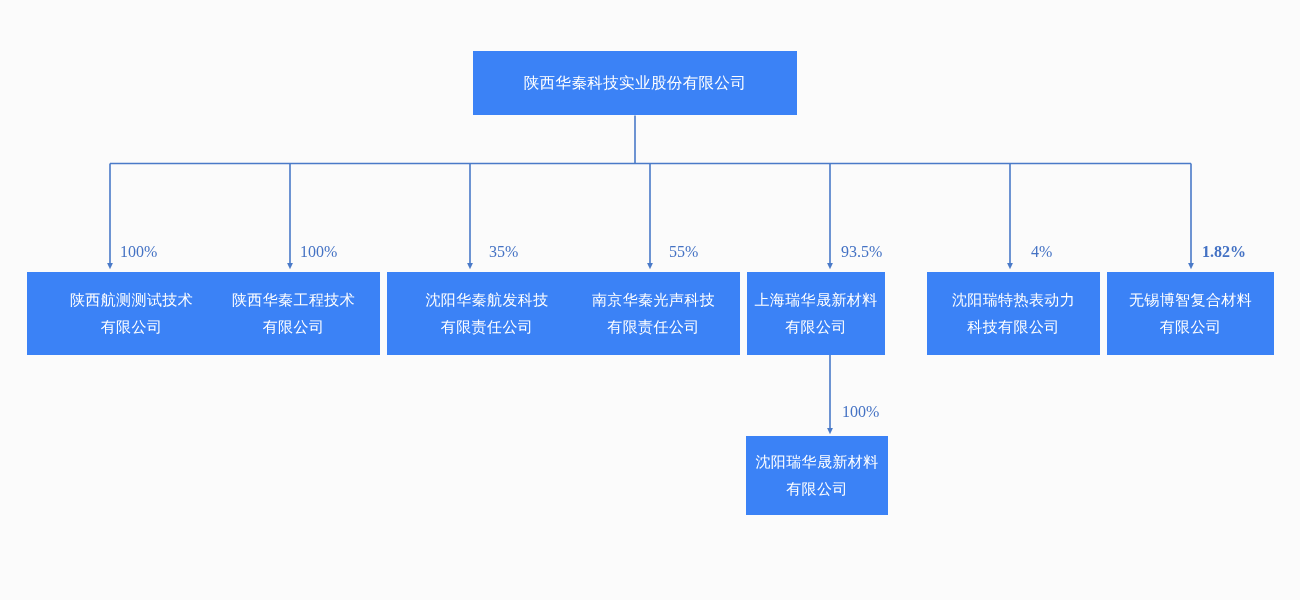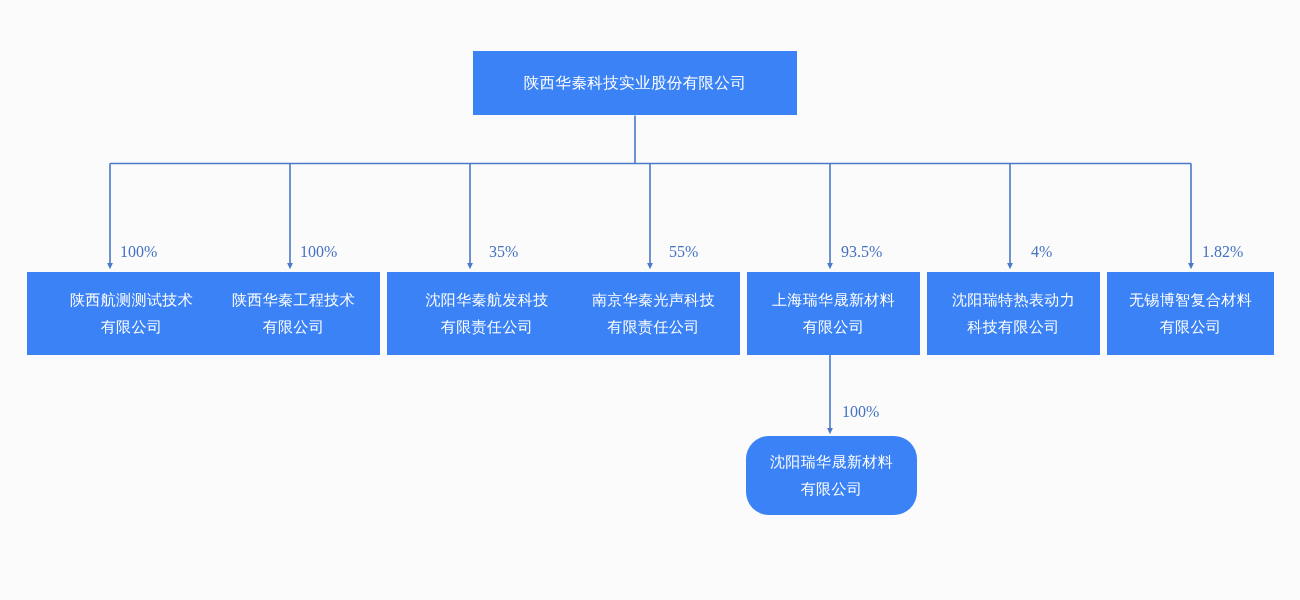--- a/index.html
+++ b/index.html
@@ -102,41 +102,41 @@
 有限公司</span>
   </div>
   <div class="node" style="left:387px; top:272px; width:200px; height:83px;">
     <span class="node-label">沈阳华秦航发科技
 有限责任公司</span>
   </div>
   <div class="node" style="left:567px; top:272px; width:173px; height:83px;">
     <span class="node-label">南京华秦光声科技
 有限责任公司</span>
   </div>
-  <div class="node" style="left:747px; top:272px; width:173px; height:83px;">
+  <div class="node" style="left:747px; top:272px; width:138px; height:83px;">
     <span class="node-label">上海瑞华晟新材料
 有限公司</span>
   </div>
   <div class="node" style="left:927px; top:272px; width:173px; height:83px;">
     <span class="node-label">沈阳瑞特热表动力
 科技有限公司</span>
   </div>
   <div class="node" style="left:1107px; top:272px; width:167px; height:83px;">
     <span class="node-label">无锡博智复合材料
 有限公司</span>
   </div>
 
-  <div class="node" style="left:746px; top:436px; width:171px; height:79px;border-radius:23px;">
+  <div class="node" style="left:746px; top:436px; width:142px; height:79px;">
     <span class="node-label">沈阳瑞华晟新材料
 有限公司</span>
   </div>
 
   <div class="edge-label" style="left:120px; top:244px;">100%</div>
   <div class="edge-label" style="left:300px; top:244px;">100%</div>
   <div class="edge-label" style="left:489px; top:244px;">35%</div>
   <div class="edge-label" style="left:669px; top:244px;">55%</div>
   <div class="edge-label" style="left:841px; top:244px;">93.5%</div>
   <div class="edge-label" style="left:1031px; top:244px;">4%</div>
-  <div class="edge-label" style="left:1202px; top:244px;">1.82%</div>
+  <div class="edge-label" style="left:1202px; top:244px;font-weight:bold;">1.82%</div>
 
   <div class="edge-label" style="left:842px; top:404px;">100%</div>
 
 </div>
 
 </body></html>

